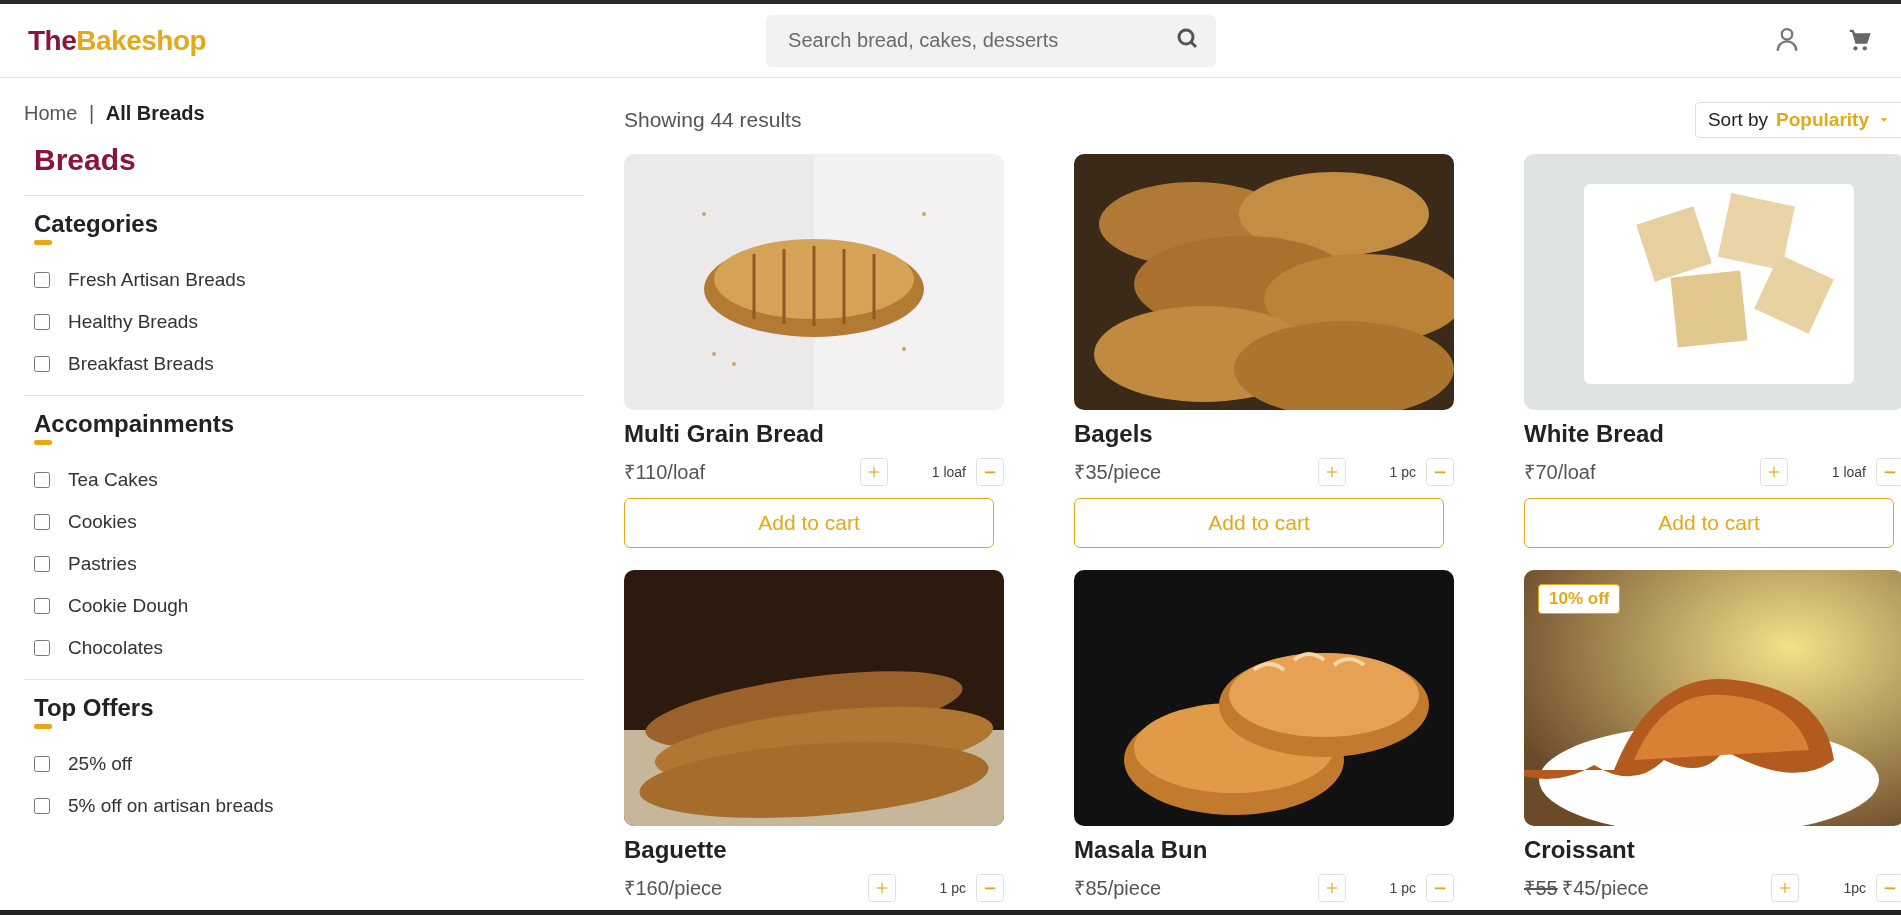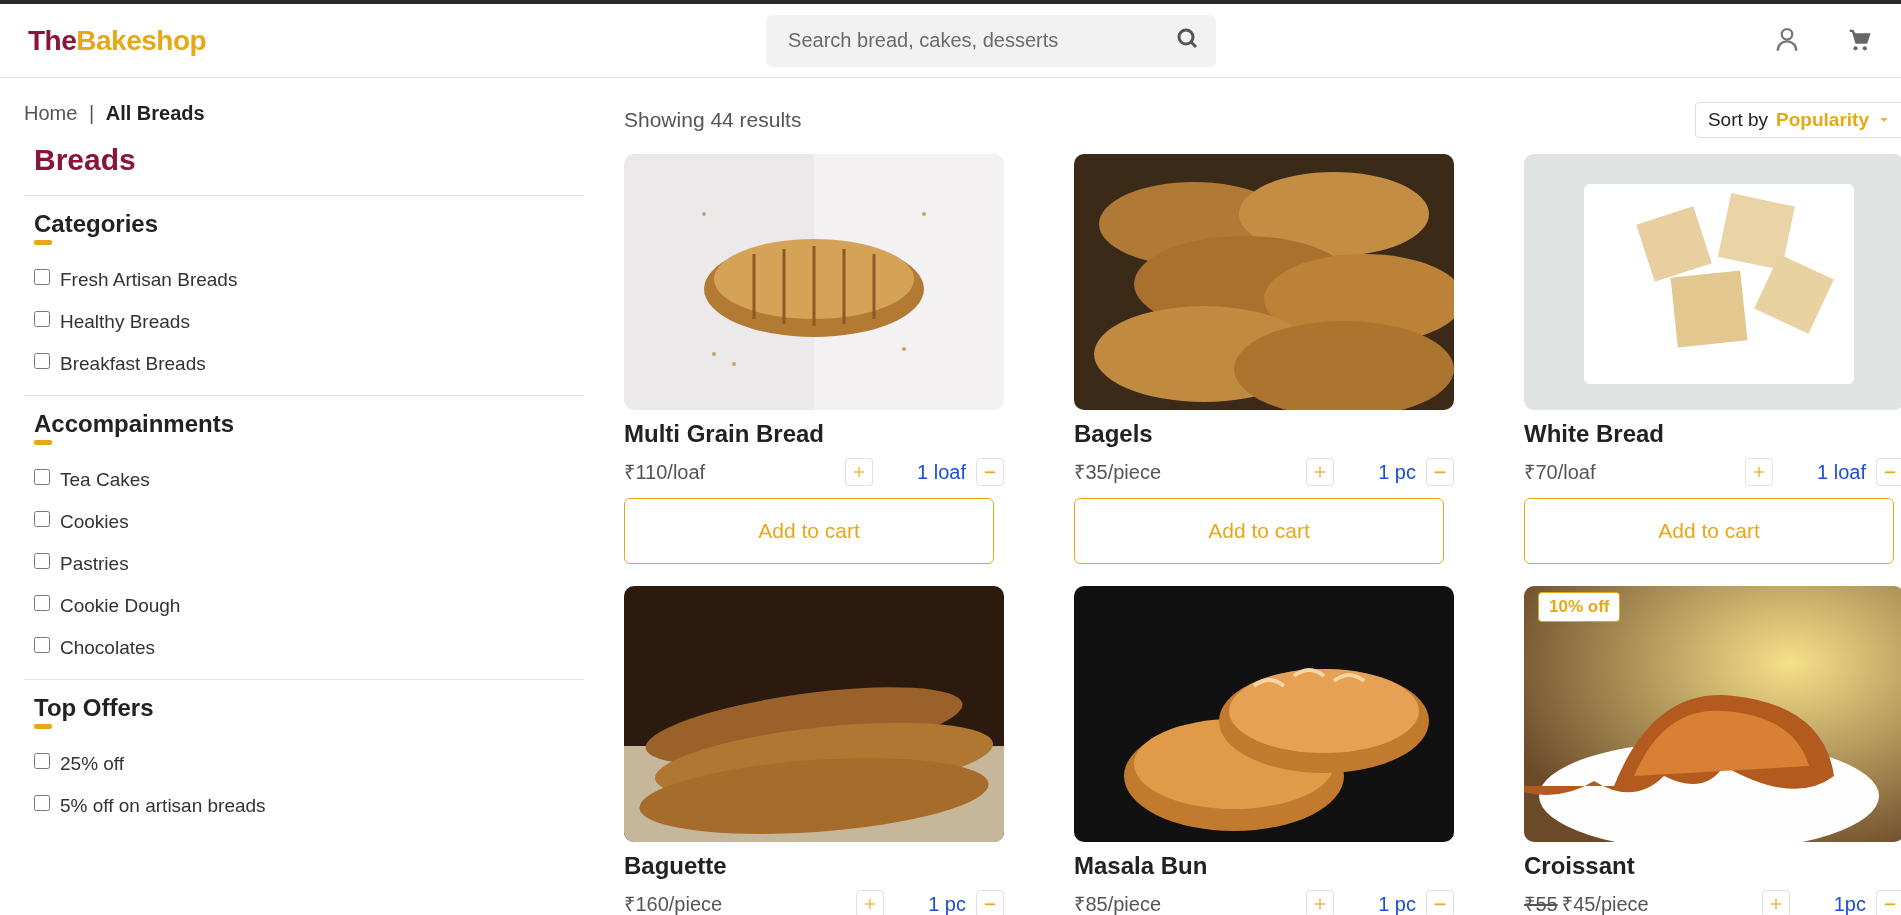--- a/index.html
+++ b/index.html
@@ -89,22 +89,22 @@
   }
   .accent-bar {
     width: 18px;
     height: 5px;
     background: #e6a817;
     border-radius: 2px;
     margin-bottom: 14px;
   }
   .filter-item {
     display: flex;
-    align-items: flex-start;
-    gap: 10px;
+    align-items: center;
+    gap: 18px;
     padding: 10px 0;
     font-size: 19px;
     color: #333;
   }
   .filter-item input[type=checkbox] {
     width: 16px; height: 16px;
   }
 
   .content { flex: 1; }
   .content-head {
@@ -142,21 +142,21 @@
     height: 256px;
     border-radius: 10px;
     overflow: hidden;
     display: flex;
     align-items: center;
     justify-content: center;
   }
   .thumb svg { width: 100%; height: 100%; }
   .discount-badge {
     position: absolute;
-    top: 6px; left: 14px;
+    top: 14px; left: 14px;
     background: #fff;
     color: #e6a817;
     border: 1px solid #e6a817;
     border-radius: 4px;
     padding: 4px 10px;
     font-size: 17px;
     font-weight: 600;
   }
   .card-title {
     font-size: 24px;
@@ -186,25 +186,25 @@
     border-radius: 4px;
     background: #fff;
     color: #e6a817;
     font-size: 18px;
     font-weight: 700;
     display: flex;
     align-items: center;
     justify-content: center;
     cursor: pointer;
   }
-  .qty-val { font-size: 20px; color: #1d4ed8; padding: 0 4px; margin-left: 34px; }
+  .qty-val { font-size: 14px; color: #404040; padding: 0 4px; margin-left: 34px; }
   .add-cart {
     margin-top: 12px;
     width: 370px;
-    height: 66px;
+    height: 50px;
     border: 1.5px solid #e6a817;
     border-radius: 6px;
     background: #fff;
     color: #e6a817;
     font-size: 21px;
     font-weight: 500;
     cursor: pointer;
   }
   .bottom-dark {
     height: 8px;

